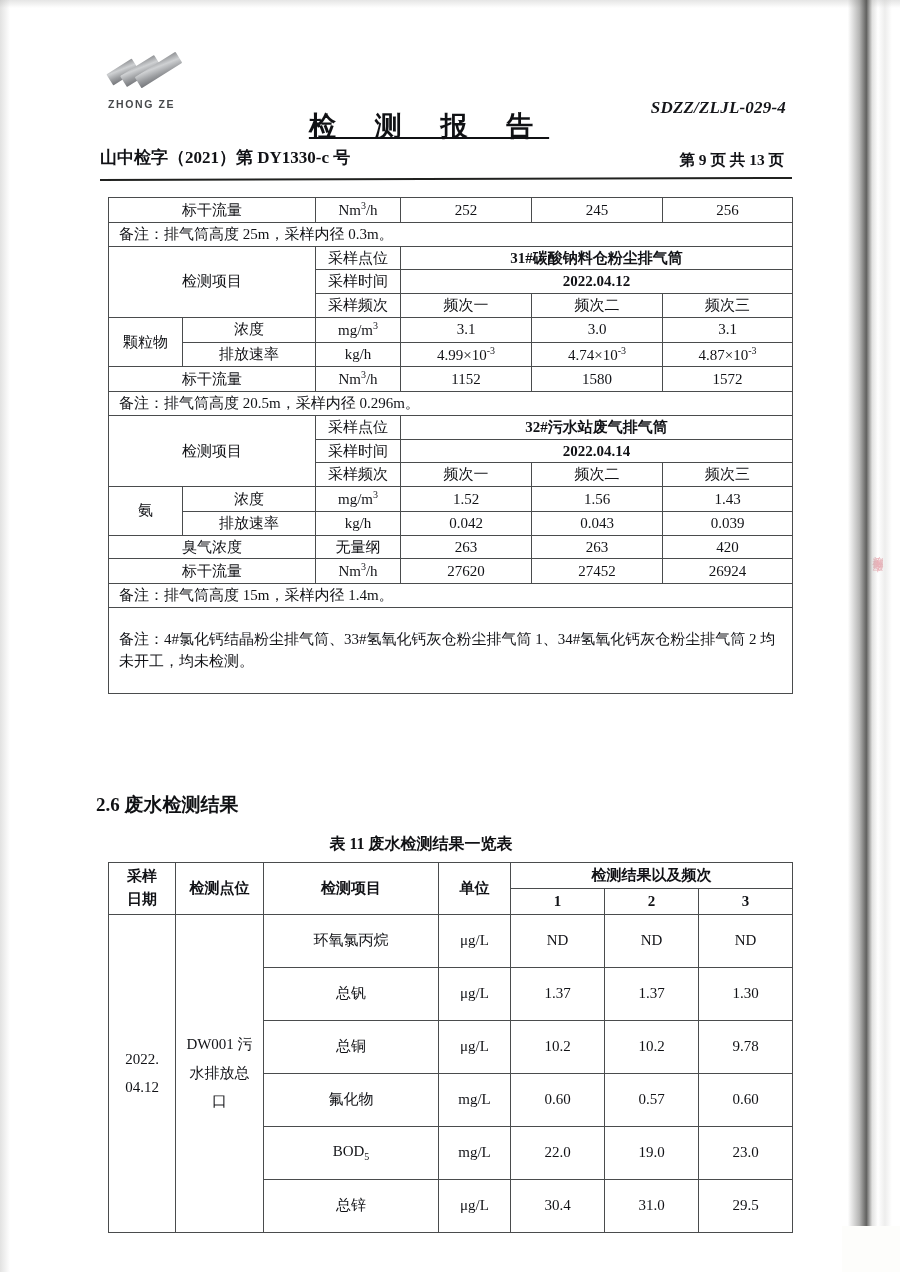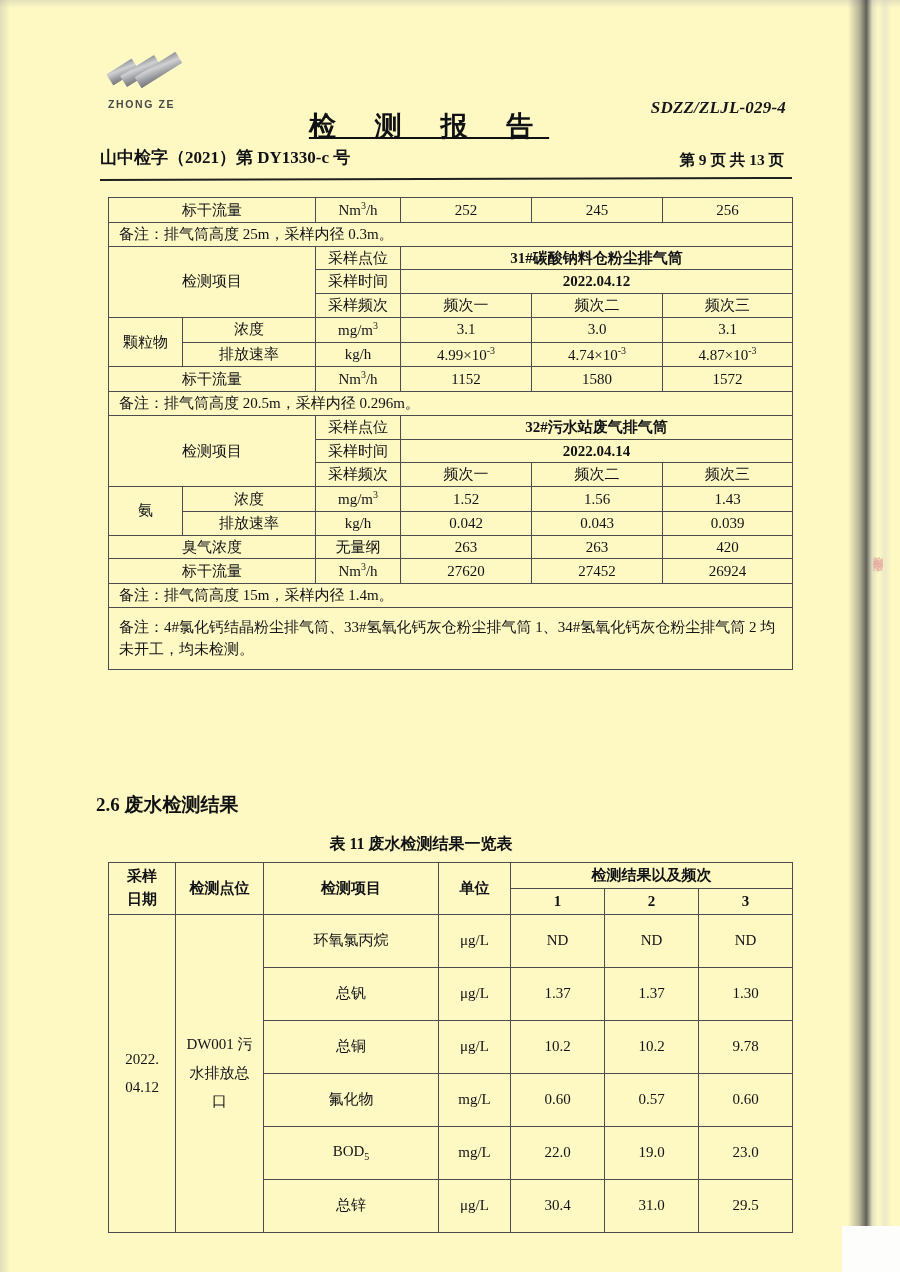--- a/index.html
+++ b/index.html
@@ -8,21 +8,21 @@
     padding: 0;
     background: #b9b9b9;
   }
   body {
     font-family: "Liberation Serif", "DejaVu Serif", serif;
   }
   .page {
     position: relative;
     width: 900px;
     height: 1272px;
-    background: #fef9c3;
+    background: #ffffff;
     overflow: hidden;
     box-sizing: border-box;
   }
   
   .edge-right {
     position: absolute;
     top: 0; right: 0;
     width: 58px; height: 100%;
     background: linear-gradient(to right,
         rgba(255,255,255,0) 0%,
@@ -350,21 +350,21 @@
           <td colspan="2">标干流量</td>
           <td>Nm<span class="sup">3</span>/h</td>
           <td>27620</td>
           <td>27452</td>
           <td>26924</td>
         </tr>
         <tr>
           <td colspan="6" class="note">备注：排气筒高度 15m，采样内径 1.4m。</td>
         </tr>
         <tr>
-          <td colspan="6" class="note" style="line-height:1.5;padding:8px 10px;">备注：4#氯化钙结晶粉尘排气筒、33#氢氧化钙灰仓粉尘排气筒 1、34#氢氧化钙灰仓粉尘排气筒 2 均未开工，均未检测。</td>
+          <td colspan="6" class="note" style="line-height:1.5;padding:20px 10px;">备注：4#氯化钙结晶粉尘排气筒、33#氢氧化钙灰仓粉尘排气筒 1、34#氢氧化钙灰仓粉尘排气筒 2 均未开工，均未检测。</td>
         </tr>
       </tbody>
     </table>
 
     <div class="sec-title">2.6 废水检测结果</div>
     <div class="tbl-caption">表 11  废水检测结果一览表</div>
 
     <table class="rpt t2">
       <colgroup>
         <col style="width:67px">

